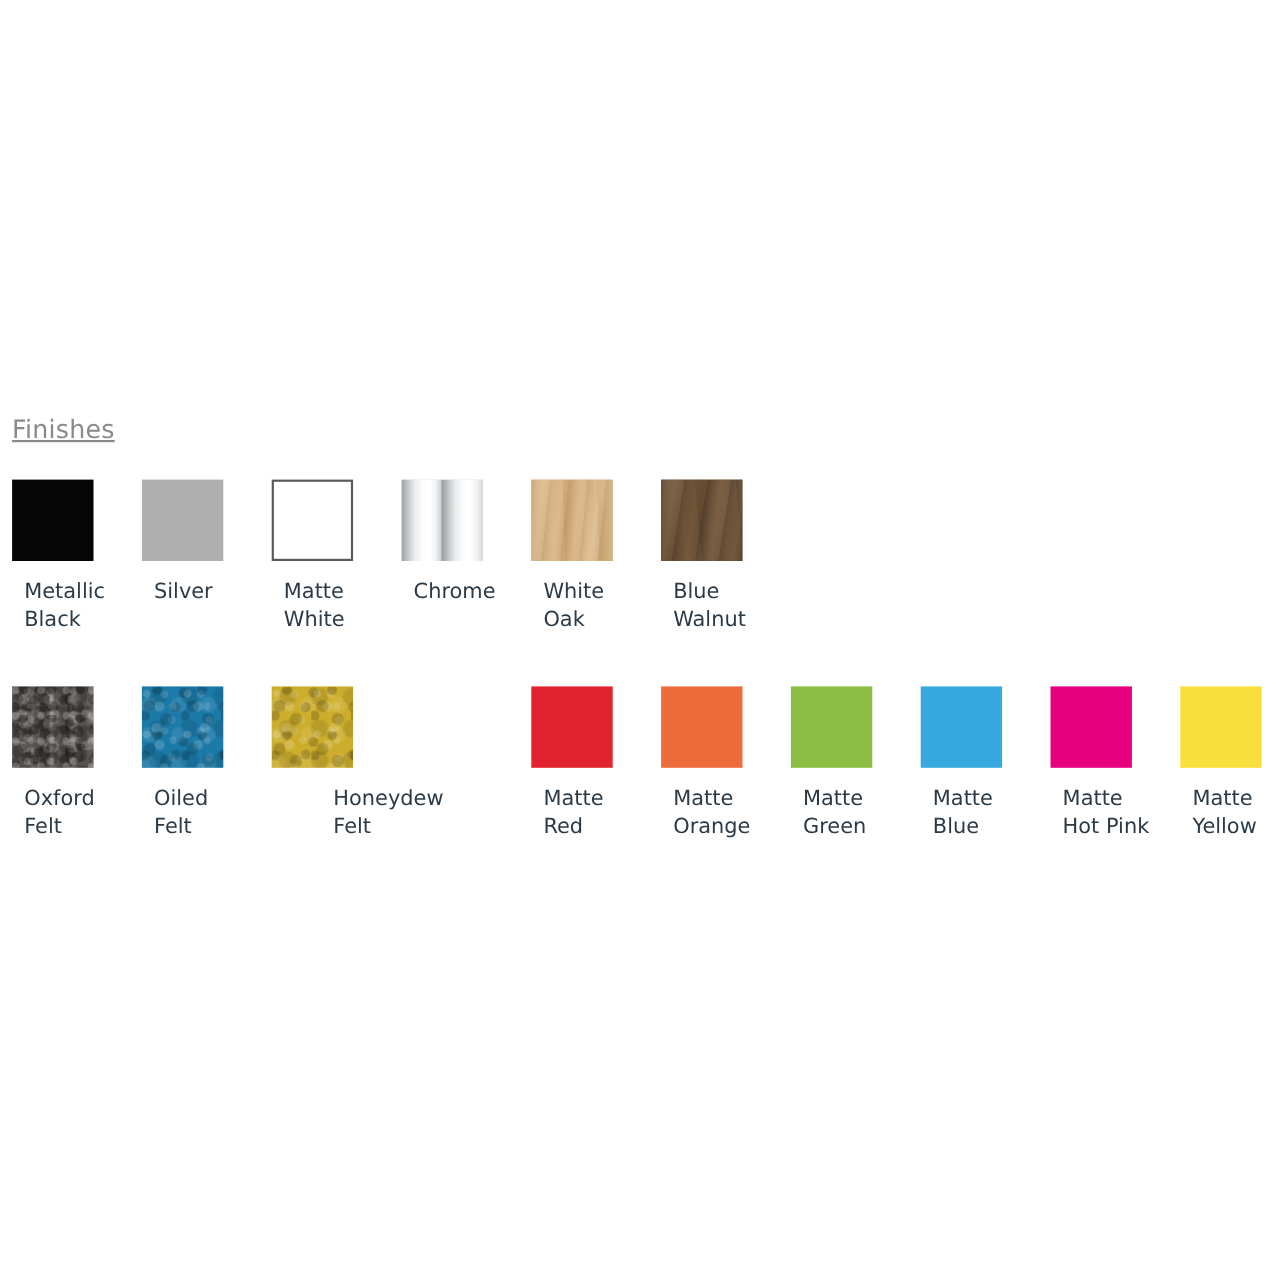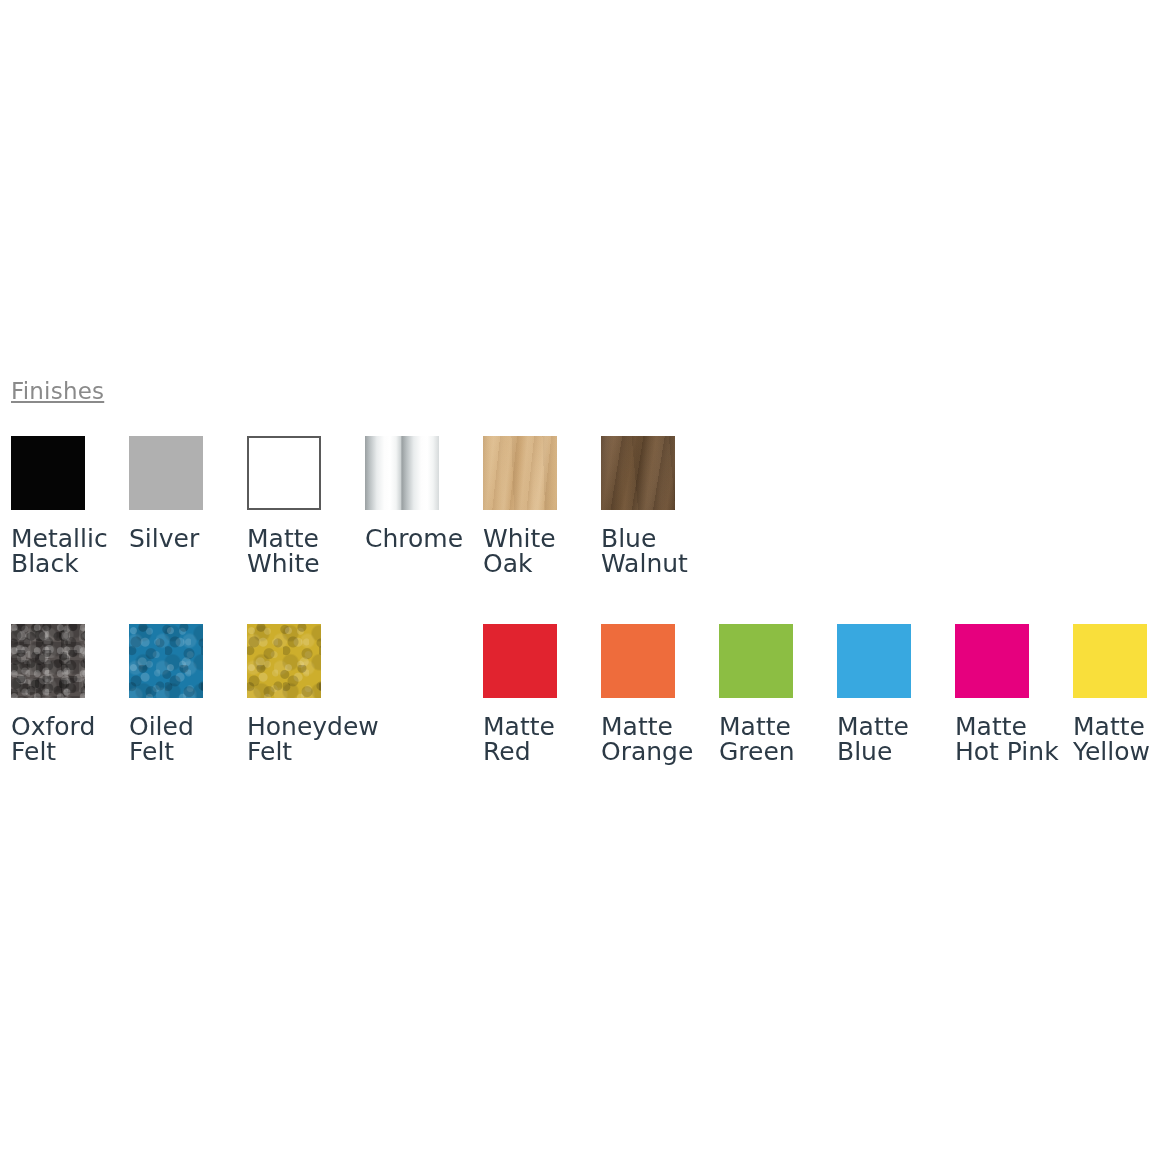--- a/index.html
+++ b/index.html
@@ -61,23 +61,23 @@
     box-sizing: border-box;
     overflow: hidden;
   }
 
   .swatch-chip.bordered {
     border: 2px solid #5a5a5a;
   }
 
   .swatch-label {
     position: absolute;
-    left: 0;
+    left: 11px;
     top: 90px;
-    font-size: 25px;
+    font-size: 19px;
     line-height: 25px;
     color: #2c3a46;
     white-space: nowrap;
   }
   .swatch-label .line { display: block; }
 
   
   .tex {
     position: absolute;
     inset: 0;
@@ -250,21 +250,21 @@
         </div>
         <div class="swatch-label" style="color: rgb(44, 58, 70);">
           <span class="line">Oiled</span>
           <span class="line">Felt</span>
         </div>
       </div>
       <div class="swatch-cell" style="left: 247px;">
         <div class="swatch-chip" style="background: rgb(205, 174, 44);">
           <div class="tex tex-felt"></div>
         </div>
-        <div class="swatch-label" style="color: rgb(44, 58, 70);">
+        <div class="swatch-label" style="color: rgb(44, 58, 70); margin-left: 45px;">
           <span class="line">Honeydew</span>
           <span class="line">Felt</span>
         </div>
       </div>
       <div class="swatch-cell" style="left: 483px;">
         <div class="swatch-chip" style="background: rgb(225, 35, 47);"></div>
         <div class="swatch-label" style="color: rgb(44, 58, 70);">
           <span class="line">Matte</span>
           <span class="line">Red</span>
         </div>

